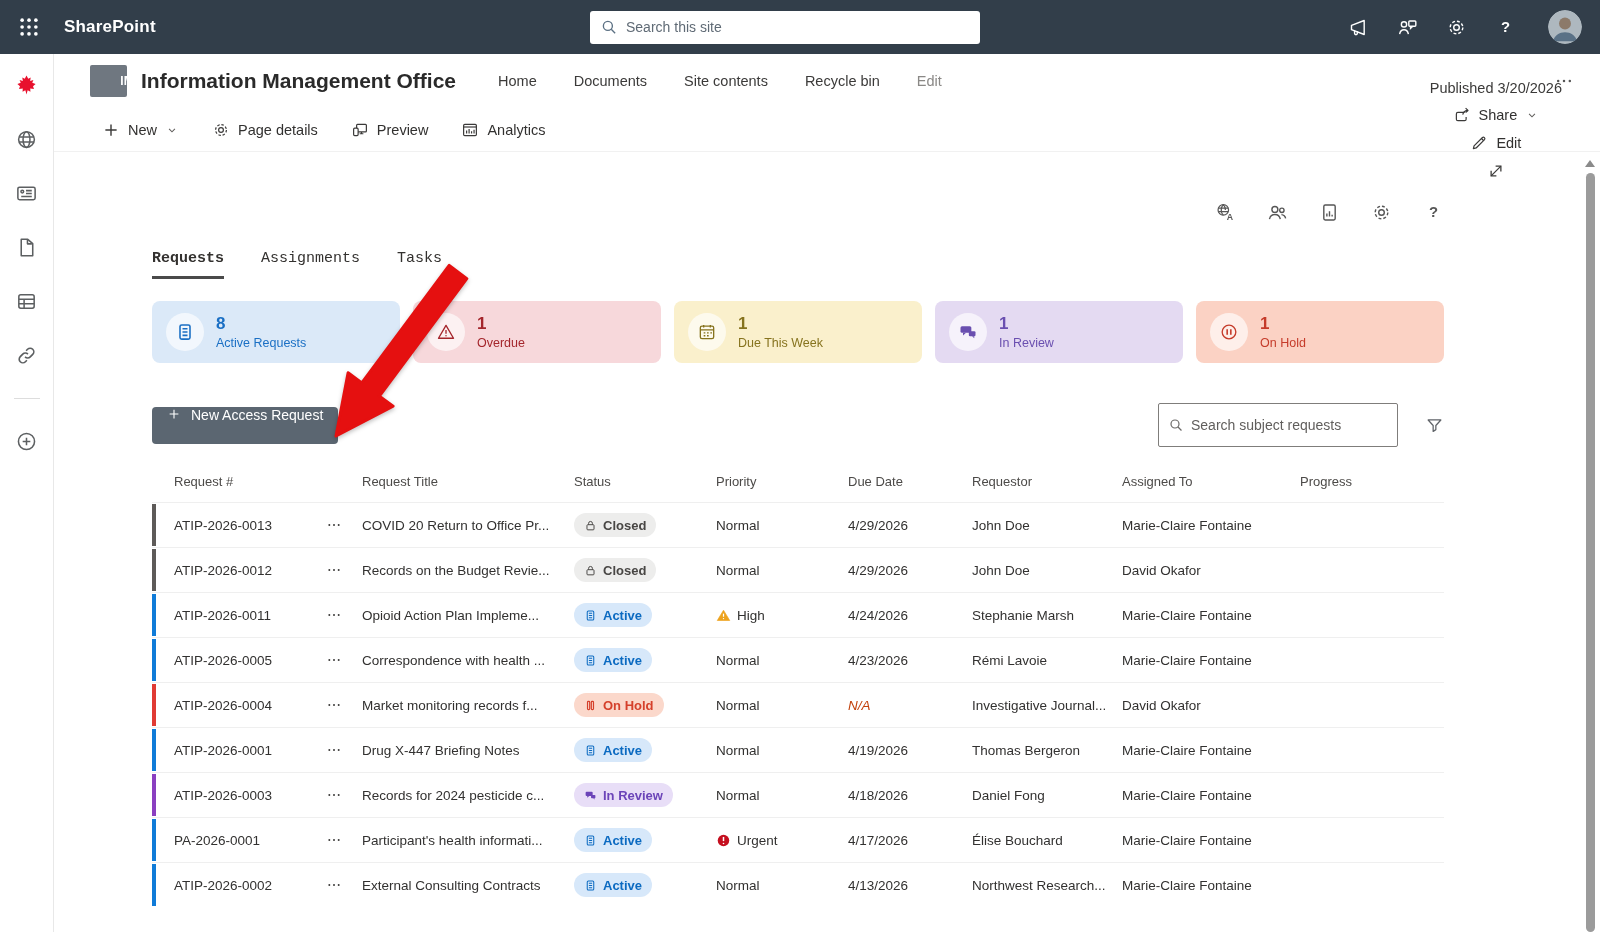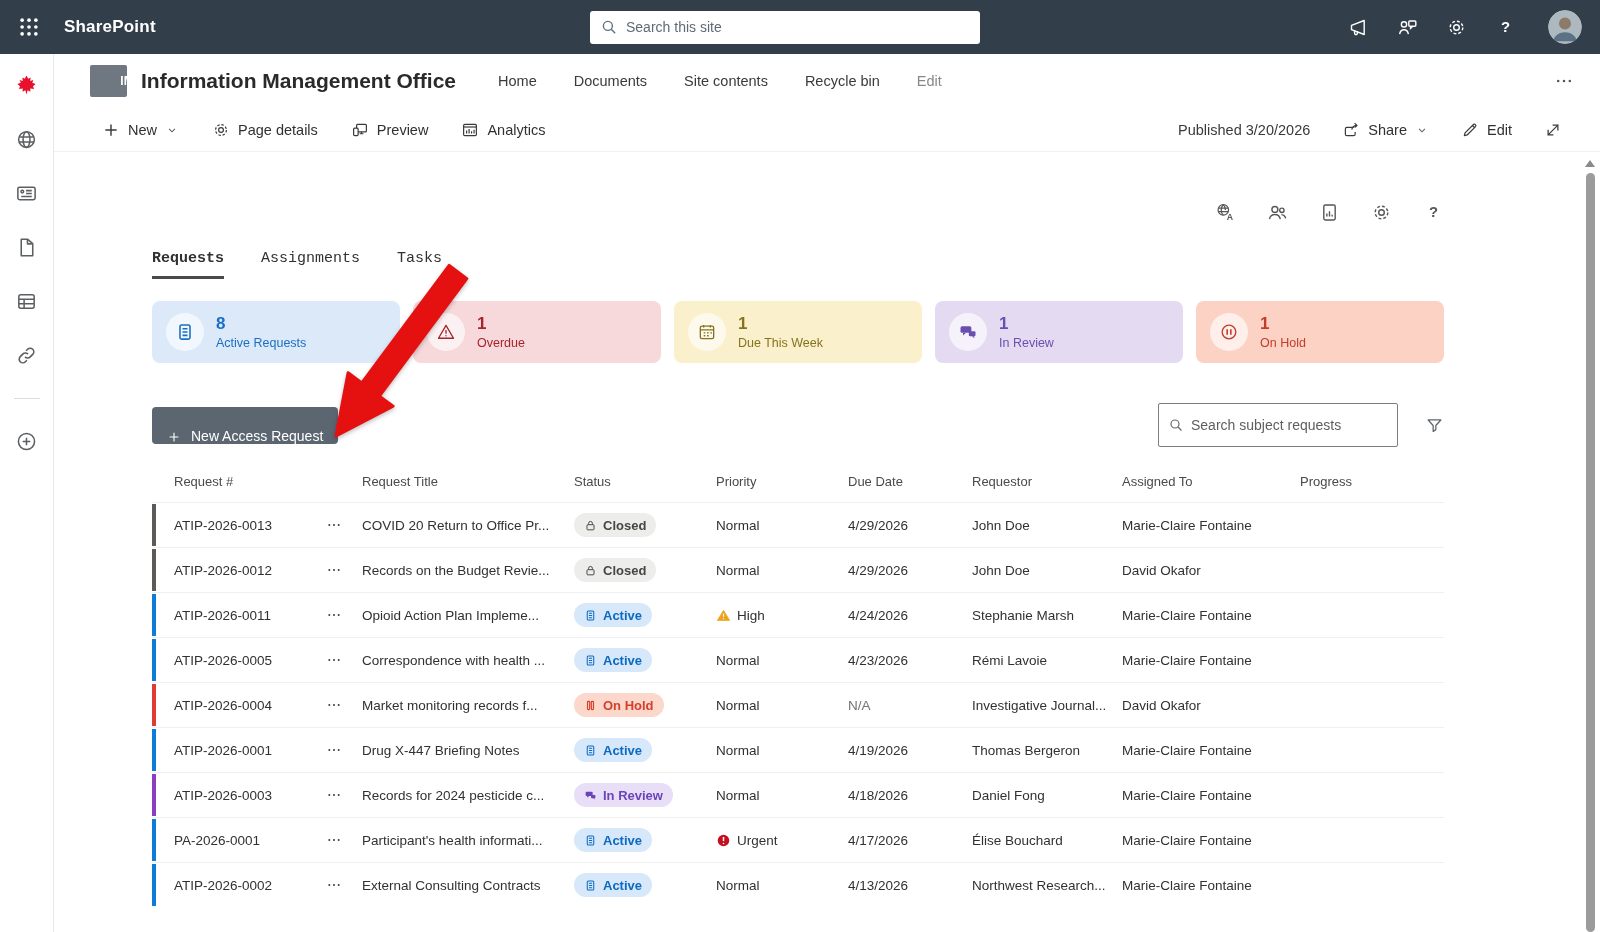--- a/index.html
+++ b/index.html
@@ -36,21 +36,21 @@
   .site-nav { display:flex; gap:37px; margin-left:42px; font-size:14.5px; }
   .nav-item { color:#3b3a39; text-decoration:none; cursor:pointer; white-space:nowrap; }
   .nav-item.muted { color:#8a8886; }
   .site-more { margin-left:auto; width:20px; height:20px; color:#555; cursor:pointer; }
 
   .commandbar { height:44px; display:flex; align-items:center; padding:0 38px 0 48px; gap:33px; font-size:14.5px;
     border-bottom:1px solid #f1f1f1; background:#fff; }
   .cmd { display:flex; align-items:center; gap:8px; color:#323130; cursor:pointer; white-space:nowrap; }
   .cmd .ic { width:18px; height:18px; color:#3b3a39; }
   .cmd .chev { width:14px; height:14px; color:#605e5c; }
-  .cmd-right { margin-left:auto; display:flex; align-items:center; gap:32px; }
+  .cmd-right { margin-left:auto; display:flex; align-items:center; gap:10px;flex-direction:column; }
   .published { color:#3b3a39; cursor:default; }
 
   
   .canvas { position:relative; padding-left:98px; }
   .headrow { margin-top:50px; display:flex; align-items:center; width:1292px; }
   .apptitle { font-size:35px; font-weight:bold; color:#1b2d4f; letter-spacing:-.3px; }
   .apptitle .pt { color:#1e7fd8; }
   .head-icons { margin-left:auto; display:flex; align-items:center; gap:31px; color:#565656; }
   .head-icons .hi { width:21px; height:21px; cursor:pointer; }
 
@@ -60,21 +60,21 @@
 
   .cards { margin-top:22px; display:flex; gap:13px; width:1292px; }
   .card { flex:1; height:62px; border-radius:8px; display:flex; align-items:center; padding:0 14px; gap:12px; cursor:pointer; }
   .card-ic { width:38px; height:38px; border-radius:50%; background:rgba(255,255,255,.65); display:flex; align-items:center; justify-content:center; flex:none; }
   .card-ic .ic { width:20px; height:20px; }
   .card-num { font-size:17px; font-weight:bold; line-height:1.2; }
   .card-lbl { font-size:12.5px; margin-top:1px; }
 
   .actionrow { margin-top:40px; width:1292px; display:flex; align-items:center; }
   .newreq-btn { background:#5b6671; color:#fff; border:none; border-radius:4px; height:37px; padding:0 15px;
-    font-size:14px; font-family:inherit; display:flex; align-items:flex-end; gap:10px; cursor:pointer; }
+    font-size:14px; font-family:inherit; display:flex; align-items:flex-start; gap:10px; cursor:pointer; }
   .newreq-btn .ic { width:14px; height:14px; }
   .tbl-search { margin-left:auto; width:240px; height:44px; border:1px solid #7f7d7b; border-radius:2px;
     display:flex; align-items:center; padding:0 9px; gap:7px; background:#fff; }
   .tbl-search .ic { width:16px; height:16px; color:#6b6967; }
   .tbl-search input { border:none; outline:none; flex:1; font-size:14px; font-family:inherit; color:#333; background:transparent; width:100%; }
   .tbl-search input::placeholder { color:#605e5c; }
   .filter-ic { margin-left:27px; width:19px; height:19px; color:#5f6368; cursor:pointer; }
 
   
   .tbl { margin-top:27px; width:1292px; }
@@ -83,21 +83,21 @@
   .thead .th { cursor:pointer; white-space:nowrap; }
   .trow { position:relative; height:45px; border-top:1px solid #efefef; font-size:13.5px; color:#323130; cursor:pointer; background:#fff; }
   .rbar { position:absolute; left:0; top:1px; bottom:1px; width:4px; }
   .cell { white-space:nowrap; overflow:hidden; }
   .menu-dots { width:16px; height:16px; color:#3b3a39; cursor:pointer; }
   .badge { display:inline-flex; align-items:center; gap:6px; height:24px; padding:0 10px; border-radius:12px;
     font-size:13px; font-weight:bold; width:fit-content; }
   .badge .ic { width:13px; height:13px; }
   .prio { display:flex; align-items:center; gap:6px; }
   .prio .ic { width:15px; height:15px; }
-  .due-na { color:#737373; }
+  .due-na { font-style:italic; color:#c2410c; }
   .prog { width:142px; height:5px; border-radius:2.5px; background:#e9e8e7; overflow:hidden; }
   .prog .fill { height:100%; border-radius:2.5px; background:#5c6b77; }
 
   
   .sb { position:absolute; right:4px; top:160px; bottom:0; width:12px; z-index:6; }
   .sb-arrow { width:0; height:0; border-left:5px solid transparent; border-right:5px solid transparent;
     border-bottom:7px solid #8a8a8a; margin:0 auto; }
   .sb-thumb { width:9px; margin:6px auto 0; border-radius:4.5px; background:#9b9b9b; height:calc(100% - 13px); cursor:pointer; }
 
   

